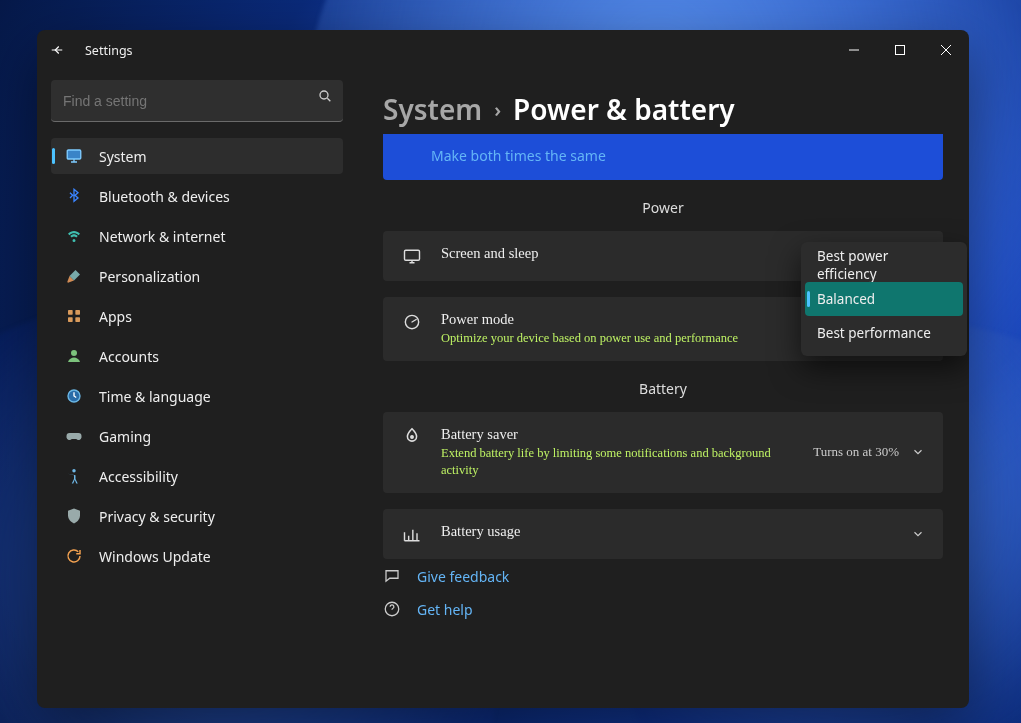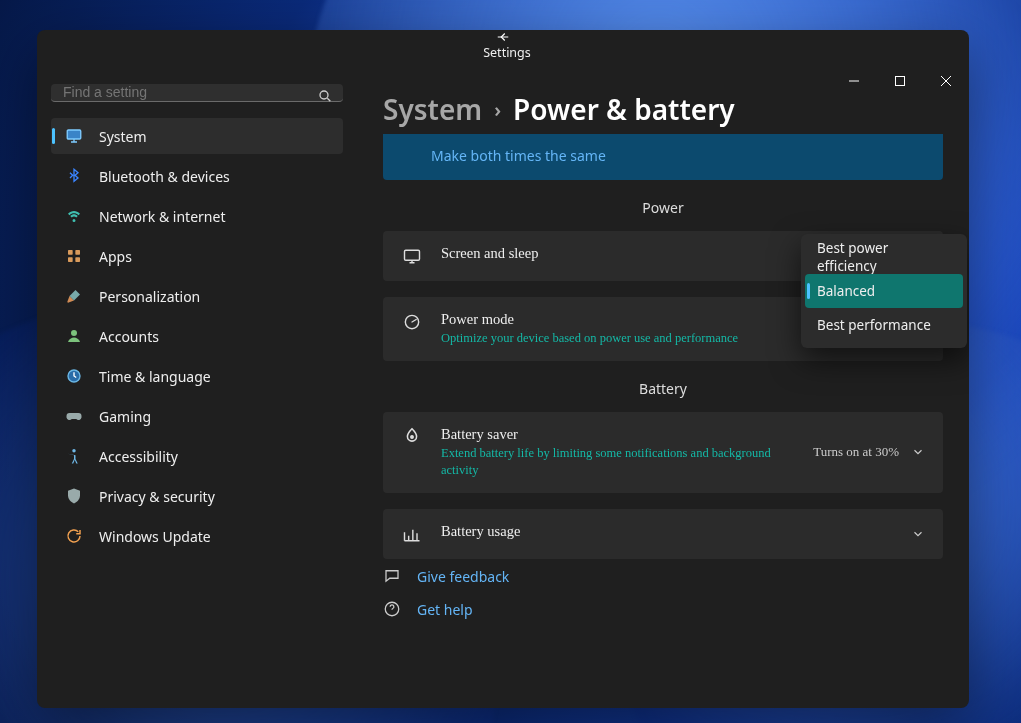--- a/index.html
+++ b/index.html
@@ -14,37 +14,37 @@
   .bg-swirl.s2 { width:700px; height:700px; left:-200px; top:300px; background: radial-gradient(circle at 60% 40%, rgba(80,140,255,.5), rgba(10,40,140,.2) 55%, transparent 70%); }
   .bg-swirl.s3 { width:600px; height:600px; right:-200px; bottom:-200px; background: radial-gradient(circle at 40% 30%, rgba(100,160,255,.5), rgba(10,40,140,.2) 55%, transparent 70%); }
 
   .window {
     position: absolute; left: 37px; top: 30px; width: 932px; height: 678px;
     background: #1f1f1f; color: #ffffff;
     border-radius: 8px; overflow: hidden;
     box-shadow: 0 20px 60px rgba(0,0,0,.5);
     display: flex; flex-direction: column;
   }
-  .titlebar { height: 40px; display: flex; align-items: center; flex-direction: column; }
+  .titlebar { height: 40px; display: flex; align-items: center; }
   .titlebar .back { width:40px; height:40px; display:flex; align-items:center; justify-content:center; color:#fff; }
   .titlebar .title { font-size: 12.5px; color:#eee; margin-left: 8px; }
   .caption-buttons { margin-left:auto; display:flex; height:40px; }
   .caption-buttons .cap { width:46px; height:40px; display:flex; align-items:center; justify-content:center; color:#fff; }
 
   .body { flex:1; display:flex; min-height:0; }
   .sidebar { width: 320px; padding: 10px 14px 14px 14px; display:flex; flex-direction:column; gap:12px; }
   .profile { display:flex; align-items:center; gap:14px; padding: 8px 0 4px 0; }
   .avatar { width:62px; height:62px; border-radius:50%; background:#e6e6e6; display:flex; align-items:center; justify-content:center; }
   .avatar svg { width:44px; height:44px; }
   .profile .name { font-size:15px; font-weight:600; }
   .profile .sub { font-size:13px; color:#bdbdbd; }
 
   .search { position:relative; }
   .search input {
-    width:100%; height:18px; border-radius:4px; border:none; outline:none;
+    width:100%; height:42px; border-radius:4px; border:none; outline:none;
     background:#2f2f2f; color:#fff; padding:0 36px 0 12px; font-size:14px;
     border-bottom: 1px solid #6a6a6a;
   }
   .search .icon { position:absolute; right:10px; top:8px; color:#ccc; }
 
   .nav { display:flex; flex-direction:column; gap:4px; margin-top:4px; }
   .nav-item { display:flex; align-items:center; gap:16px; height:36px; padding:0 14px; border-radius:4px; font-size:14px; color:#eee; position:relative; }
   .nav-item.active { background:#2d2d2d; }
   .nav-item.active::before { content:""; position:absolute; left:1px; top:10px; width:3px; height:16px; background:#4cc2ff; border-radius:2px; }
   .nav-item .nicon { width:18px; height:18px; display:flex; align-items:center; justify-content:center; }
@@ -56,32 +56,32 @@
   .crumbs .current { color:#fff; }
 
   .card {
     background:#2b2b2b; border-radius:4px; padding:14px 18px;
     display:flex; gap:18px; color:#eee;font-family:Liberation Serif, serif;
   }
   .card.group { margin-top:8px; }
   .card .cicon { width:22px; height:22px; flex:0 0 22px; display:flex; align-items:center; justify-content:center; color:#ddd; }
   .card .ctext { flex:1; min-width:0; }
   .card .ctitle { font-size:14.5px; }
-  .card .cdesc { font-size:12.5px; color:#14b8a6; margin-top:2px; line-height:1.35; }
+  .card .cdesc { font-size:12.5px; color:#bef264; margin-top:2px; line-height:1.35; }
   .card .ctrail { display:flex; align-items:center; gap:12px; color:#ccc; font-size:13px; }
   .section-label { font-size:14px; color:#ddd; margin-top:18px; margin-bottom:2px;text-align:center; }
   .linklike { color:#64b5f6; font-size:14px; }
   .cards { display:flex; flex-direction:column; gap:8px; margin-top:6px; }
-  .top-banner { background:#0c4a6e; border-radius:0 0 4px 4px; padding:10px 18px 14px 48px; margin-top:6px; }
+  .top-banner { background:#1d4ed8; border-radius:0 0 4px 4px; padding:10px 18px 14px 48px; margin-top:6px; }
   .help-row { display:flex; align-items:center; gap:16px; margin-top:14px; font-size:14px; }
   .help-row .hicon { width:18px; height:18px; display:flex; align-items:center; justify-content:center; color:#ccc; }
 
   
   .dropdown {
-    position:absolute; right: 2px; top: 164px; width: 166px;
+    position:absolute; right: 2px; top: 172px; width: 166px;
     background:#2c2c2c; border-radius:6px; padding:6px 4px;
     box-shadow: 0 12px 30px rgba(0,0,0,.6);
   }
   .dropdown .opt { height:34px; display:flex; align-items:center; padding:0 12px; font-size:13.5px; color:#eee; border-radius:4px; position:relative; }
   .dropdown .opt.selected { background:#0f766e; }
   .dropdown .opt.selected::before { content:""; position:absolute; left:2px; top:9px; width:3px; height:16px; background:#4cc2ff; border-radius:2px; }
 
   svg { display:block; }
   .chev { width:14px; height:14px; }
 </style>
@@ -155,37 +155,37 @@
           <div class="nav-item">
             <span class="nicon">
               <svg width="18" height="18" viewBox="0 0 24 24" fill="#3fbfb0">
                 <path d="M12 20a2 2 0 1 0 0-4 2 2 0 0 0 0 4zM4 9c5-5 11-5 16 0l-2 2c-3.5-3.5-8.5-3.5-12 0L4 9zm3 3c3-3 7-3 10 0l-2 2c-1.8-1.8-4.2-1.8-6 0l-2-2z"></path>
               </svg>
             </span>
             <span>Network &amp; internet</span>
           </div>
           <div class="nav-item">
             <span class="nicon">
+              <svg width="18" height="18" viewBox="0 0 24 24">
+                <path fill="#d08b55" d="M3 20l3-8 6 6-8 3z"></path>
+                <path fill="#7aa" d="M14 4l6 6-8 8-6-6z"></path>
+              </svg>
+            </span>
+            <span>Personalization</span>
+          </div>
+          <div class="nav-item">
+            <span class="nicon">
               <svg width="16" height="16" viewBox="0 0 24 24" fill="#d99a5b">
                 <rect x="3" y="3" width="7" height="7" rx="1"></rect>
                 <rect x="14" y="3" width="7" height="7" rx="1"></rect>
                 <rect x="3" y="14" width="7" height="7" rx="1"></rect>
                 <rect x="14" y="14" width="7" height="7" rx="1"></rect>
               </svg>
             </span>
             <span>Apps</span>
-          </div>
-          <div class="nav-item">
-            <span class="nicon">
-              <svg width="18" height="18" viewBox="0 0 24 24">
-                <path fill="#d08b55" d="M3 20l3-8 6 6-8 3z"></path>
-                <path fill="#7aa" d="M14 4l6 6-8 8-6-6z"></path>
-              </svg>
-            </span>
-            <span>Personalization</span>
           </div>
           <div class="nav-item">
             <span class="nicon">
               <svg width="18" height="18" viewBox="0 0 24 24" fill="#7cc27c">
                 <circle cx="12" cy="8" r="4"></circle>
                 <path d="M4 20c1-4 5-6 8-6s7 2 8 6z"></path>
               </svg>
             </span>
             <span>Accounts</span>
           </div>

